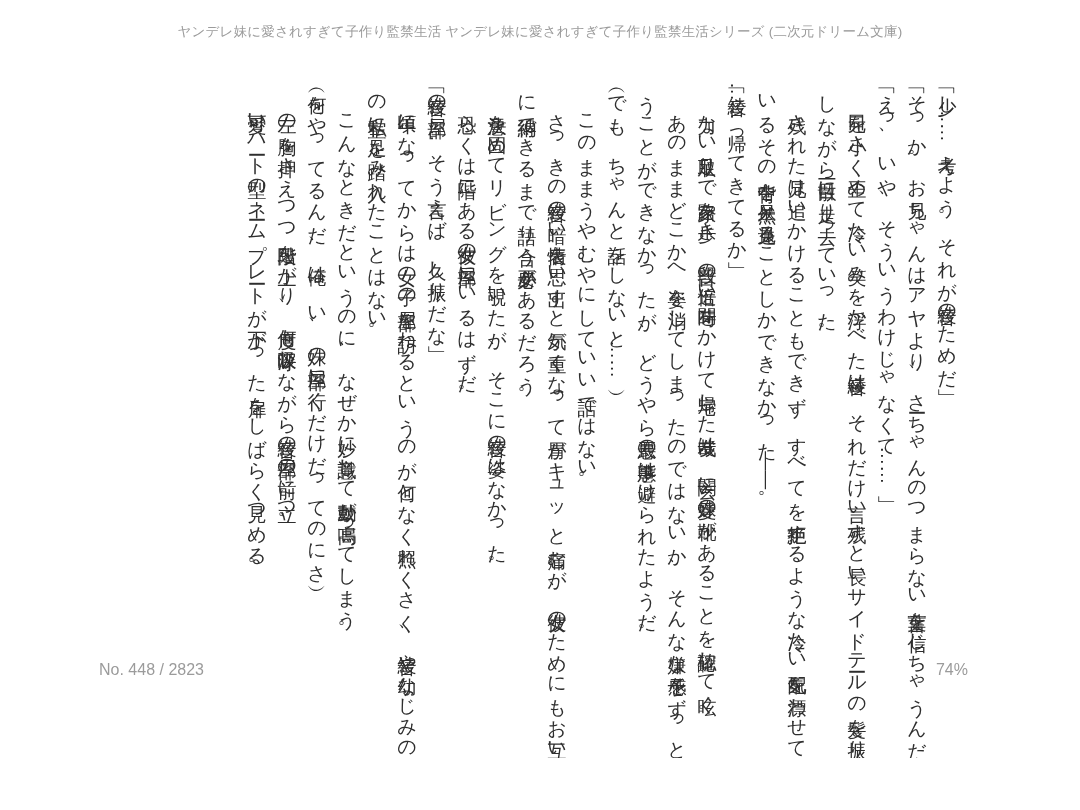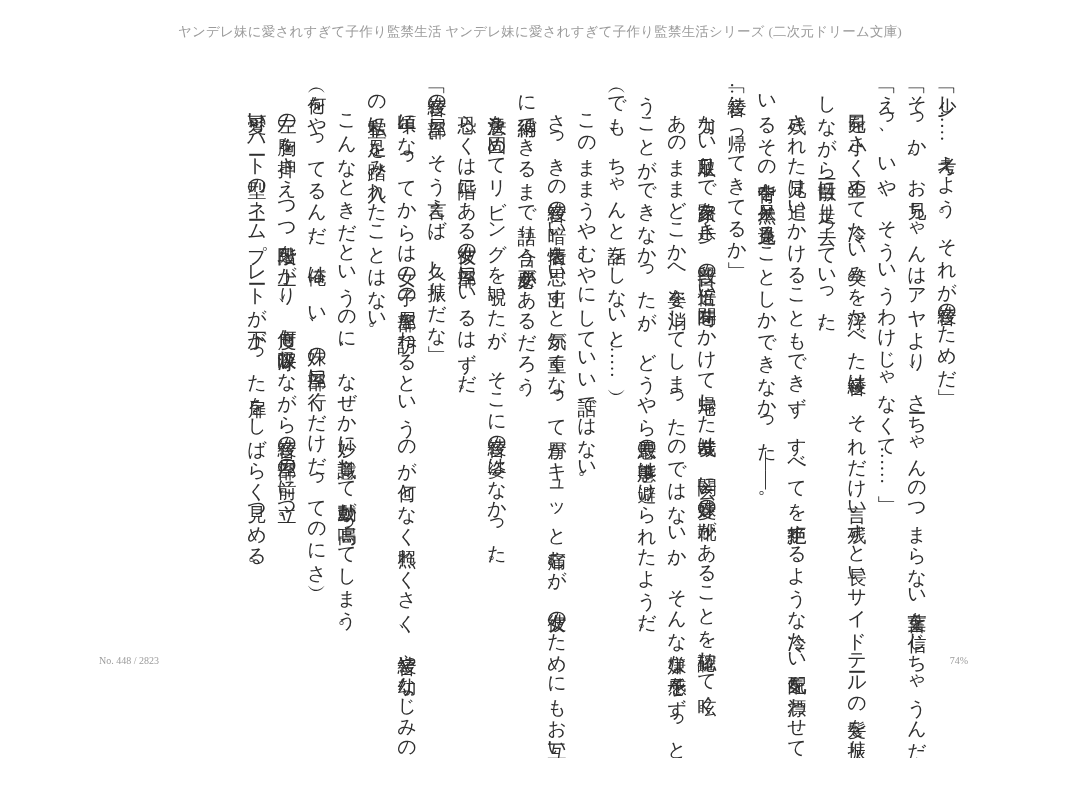--- a/index.html
+++ b/index.html
@@ -9,21 +9,20 @@
     height: 810px;
     background: #ffffff;
     font-family: "Liberation Sans", sans-serif;
     overflow: hidden;
   }
   .reader-page {
     position: relative;
     width: 1080px;
     height: 695px;
     background: #ffffff;
-    font-family: Liberation Serif, serif;
   }
   .reader-header {
     position: absolute;
     top: 23px;
     left: 0;
     right: 0;
     text-align: center;
     font-size: 13.5px;
     color: #9b9b9b;
     letter-spacing: 0.2px;
@@ -45,25 +44,25 @@
   }
   .book-text p.para {
     margin: 0;
     padding: 0;
   }
   .book-text p.para.indent {
     text-indent: 19px;
   }
   .reader-footer {
     position: absolute;
-    bottom: 29px;
+    bottom: 16px;
     left: 0;
     right: 0;
     height: 22px;
-    font-size: 10px;
+    font-size: 16px;
     color: #9b9b9b;
   }
   .footer-location {
     position: absolute;
     left: 99px;
     bottom: 0;
   }
   .footer-progress {
     position: absolute;
     right: 112px;

